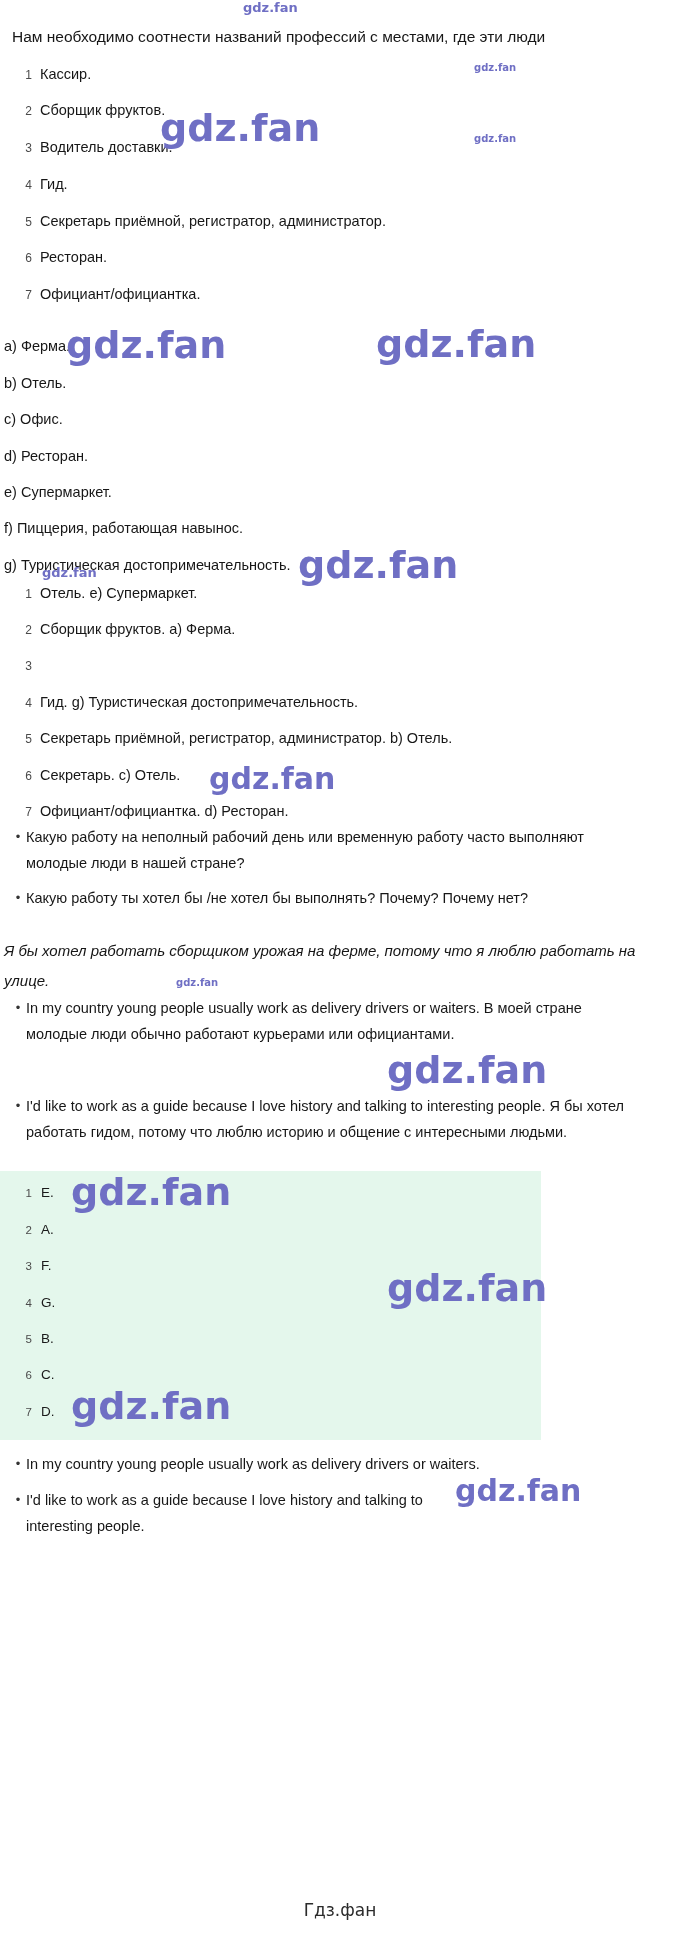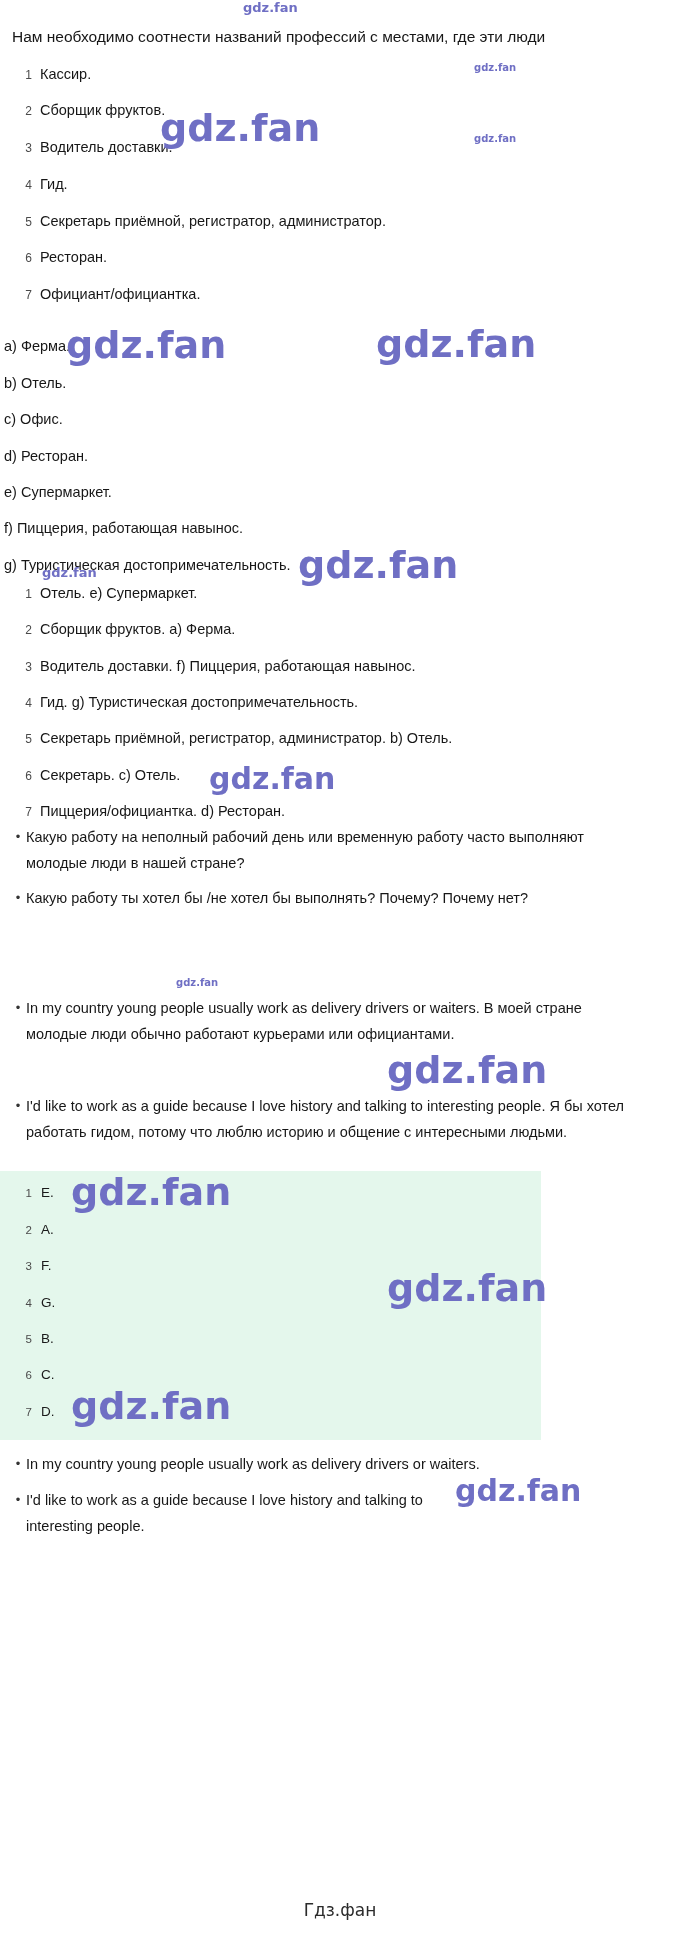--- a/index.html
+++ b/index.html
@@ -206,48 +206,48 @@
   <div class="row" style="left:10px; top:583px;">
     <span class="num">1</span>
     <span class="txt">Отель. e) Супермаркет.</span>
   </div>
   <div class="row" style="left:10px; top:619px;">
     <span class="num">2</span>
     <span class="txt">Сборщик фруктов. a) Ферма.</span>
   </div>
   <div class="row" style="left:10px; top:656px;">
     <span class="num">3</span>
-    <span class="txt">Водитель доставки. f) Пиццерия, работающая навынос.</span>
   </div>
   <div class="row" style="left:10px; top:692px;">
     <span class="num">4</span>
     <span class="txt">Гид. g) Туристическая достопримечательность.</span>
   </div>
   <div class="row" style="left:10px; top:728px;">
     <span class="num">5</span>
     <span class="txt">Секретарь приёмной, регистратор, администратор. b) Отель.</span>
   </div>
   <div class="row" style="left:10px; top:765px;">
     <span class="num">6</span>
     <span class="txt">Секретарь. c) Отель.</span>
   </div>
   <div class="row" style="left:10px; top:801px;">
     <span class="num">7</span>
-    <span class="txt">Пиццерия/официантка. d) Ресторан.</span>
+    <span class="txt">Официант/официантка. d) Ресторан.</span>
   </div>
 
   <div class="bulletrow" style="left:10px; top:824px; width:640px;">
     <span class="dot">•</span>
     <span class="txt">Какую работу на неполный рабочий день или временную работу часто выполняют молодые люди в нашей стране?</span>
   </div>
   <div class="bulletrow" style="left:10px; top:885px; width:640px;">
     <span class="dot">•</span>
     <span class="txt">Какую работу ты хотел бы /не хотел бы выполнять? Почему? Почему нет?</span>
   </div>
 
+  <div class="italic-note" style="left:4px; top:936px;">Я бы хотел работать сборщиком урожая на ферме, потому что я люблю работать на улице.</div>
 
   <div class="bulletrow" style="left:10px; top:995px; width:640px;">
     <span class="dot">•</span>
     <span class="txt">In my country young people usually work as delivery drivers or waiters. В моей стране молодые люди обычно работают курьерами или официантами.</span>
   </div>
   <div class="bulletrow" style="left:10px; top:1093px; width:645px;">
     <span class="dot">•</span>
     <span class="txt">I'd like to work as a guide because I love history and talking to interesting people. Я бы хотел работать гидом, потому что люблю историю и общение с интересными людьми.</span>
   </div>
 

